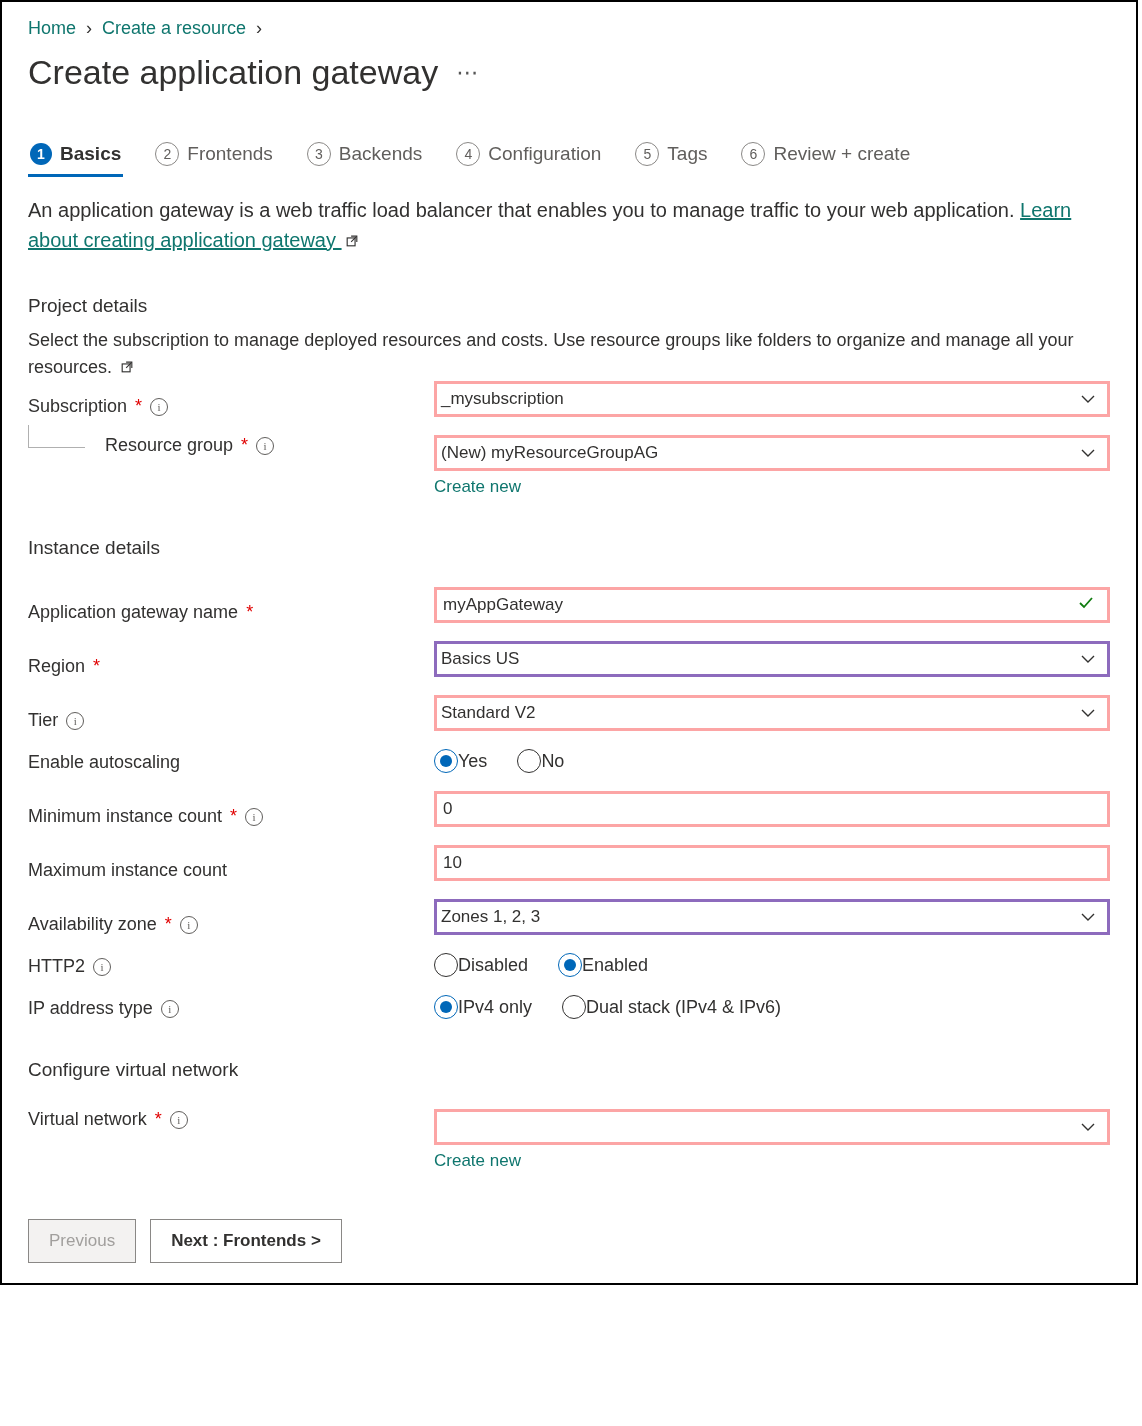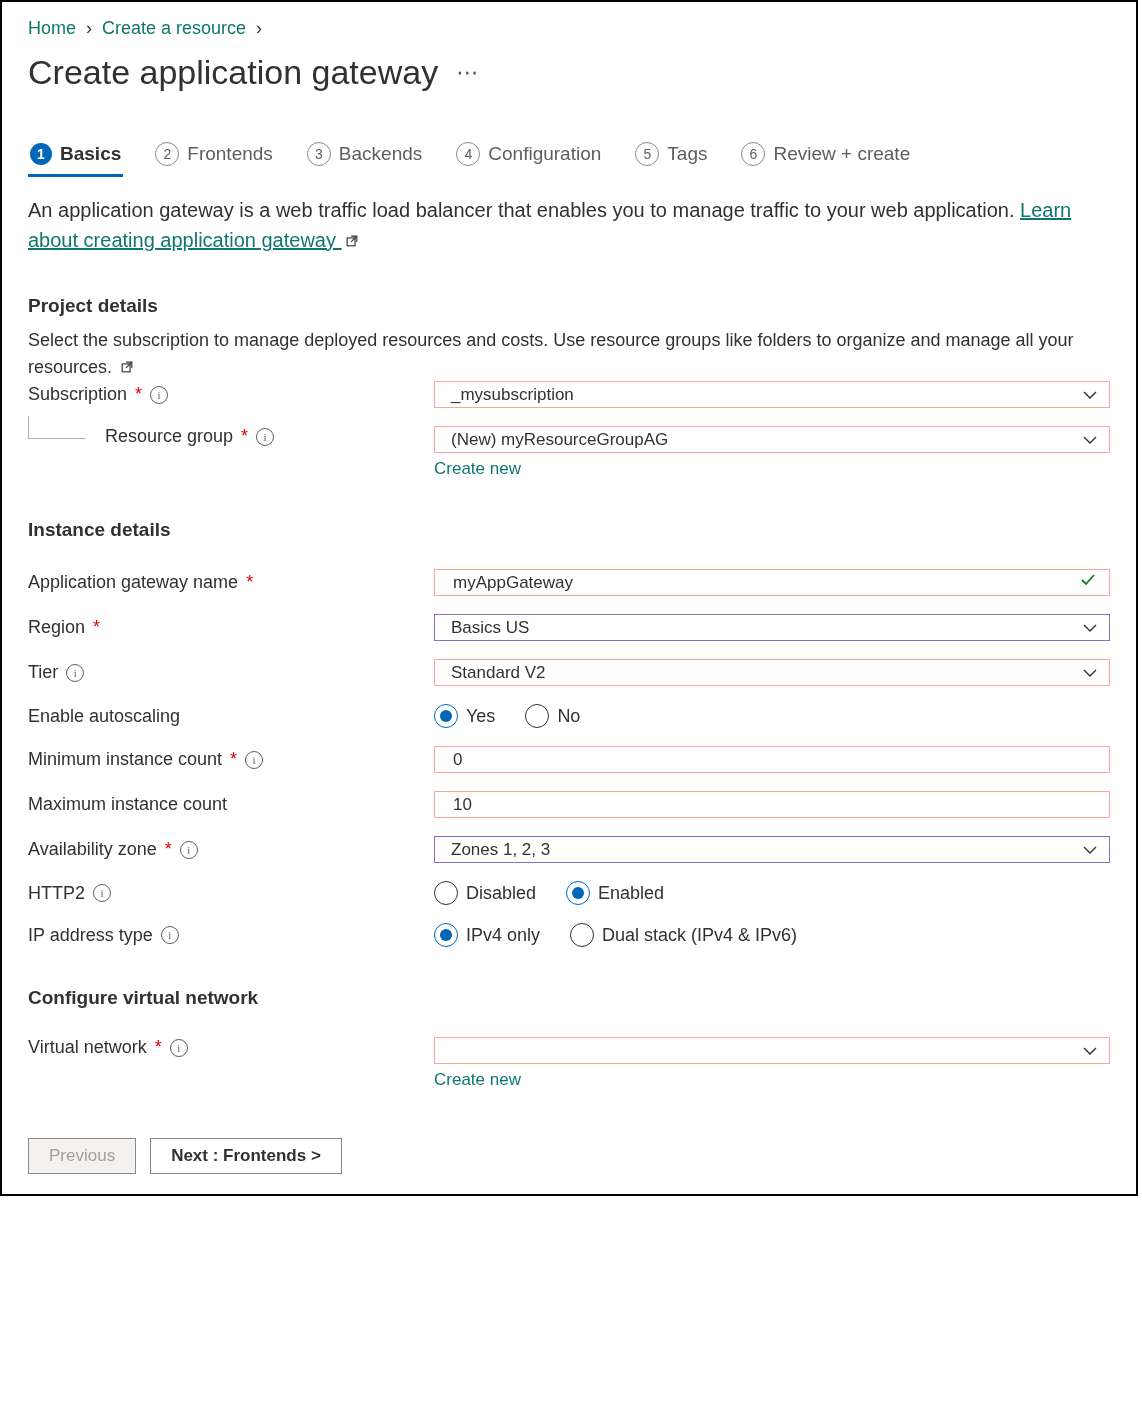--- a/index.html
+++ b/index.html
@@ -11,46 +11,46 @@
   .dots{font-size:22px;color:#555;letter-spacing:1px}
   .tabs{display:flex;gap:30px;border-bottom:1px solid transparent;margin-bottom:18px}
   .tab{display:flex;align-items:center;gap:8px;font-size:19px;color:#605e5c;padding:6px 2px 10px 2px;position:relative}
   .tab.active{color:#323130;font-weight:600}
   .tab.active::after{content:"";position:absolute;left:0;right:0;bottom:-1px;height:3px;background:#0067b8}
   .step-num{width:22px;height:22px;border-radius:50%;border:1.5px solid #8a8886;display:flex;align-items:center;justify-content:center;font-size:14px;color:#605e5c}
   .tab.active .step-num{border:none;background:#0067b8;color:#fff}
   .intro{font-size:20px;line-height:1.5;margin-bottom:40px}
   .learn-link{text-decoration:underline}
   .ext-icon svg{vertical-align:-1px;margin-left:3px}
-  .section-title{font-size:19px;font-weight:700;margin:12px 0 10px 0}
+  .section-title{font-size:19px;font-weight:400;margin:12px 0 10px 0}
   .section-desc{font-size:18px;line-height:1.5;}
   .form{display:flex;flex-direction:column;gap:18px}
-  .row{display:flex;align-items:center}
+  .row{display:flex;align-items:flex-end}
   .row.align-top{align-items:flex-start}
   .label-col{width:406px;flex:none;font-size:18px;display:flex;align-items:center;gap:8px}
   .label-col .req{color:#e00000}
   .info-icon{width:16px;height:16px;border:1px solid #605e5c;border-radius:50%;display:inline-flex;align-items:center;justify-content:center;font-size:11px;color:#605e5c;font-family:Georgia,serif}
   .indent{display:flex;align-items:center}
   .tree-line{width:56px;height:22px;border-left:1.5px solid #b0b0b0;border-bottom:1.5px solid #b0b0b0;border-bottom-left-radius:0;margin-right:12px;margin-top:-18px}
   .field-col{flex:1;min-width:0}
-  .select,.textbox{width:100%;height:27px;box-sizing:border-box;border:1px solid #fca5a5;background:#fff;padding:0 36px 0 16px;font-size:17px;color:#323130;position:relative;display:flex;align-items:center}
+  .select,.textbox{width:100%;height:36px;box-sizing:border-box;border:3px solid #fca5a5;background:#fff;padding:0 36px 0 4px;font-size:17px;color:#323130;position:relative;display:flex;align-items:center}
   .select{cursor:pointer}
   .select.purple{border-color:#8d6bbd}
   .select .caret,.textbox .chk{position:absolute;right:12px}
   .caret svg{display:block}
   .textbox{position:relative}
   .textbox input{border:none;outline:none;width:100%;font-size:17px;color:#323130;background:transparent}
   .link-under{font-size:17px;margin-top:6px}
   .radios{display:flex;gap:30px;align-items:center;font-size:18px}
-  .radio{display:flex;align-items:center;gap:8px;cursor:pointer}
+  .radio{display:flex;align-items:center;gap:0;cursor:pointer}
   .radio .r{width:22px;height:22px;border-radius:50%;border:1.5px solid #323130;display:flex;align-items:center;justify-content:center}
   .radio.sel .r{border-color:#0067b8}
   .radio.sel .r::after{content:"";width:12px;height:12px;border-radius:50%;background:#0067b8}
   .footer{display:flex;gap:14px;margin-top:48px}
-  .btn{height:36px;padding:0 20px;font-size:17px;border:1px solid #8a8886;background:#fff;display:flex;align-items:center;cursor:pointer}
+  .btn{height:44px;padding:0 20px;font-size:17px;border:1px solid #8a8886;background:#fff;display:flex;align-items:center;cursor:pointer}
   .btn.disabled{background:#f3f2f1;color:#a19f9d;cursor:not-allowed}
   .btn.primary-outline{font-weight:600;color:#323130}
 </style>
 </head>
 <body>
 
 <div class="frame">
 
   <div class="breadcrumbs">
     <a href="#">Home</a>

